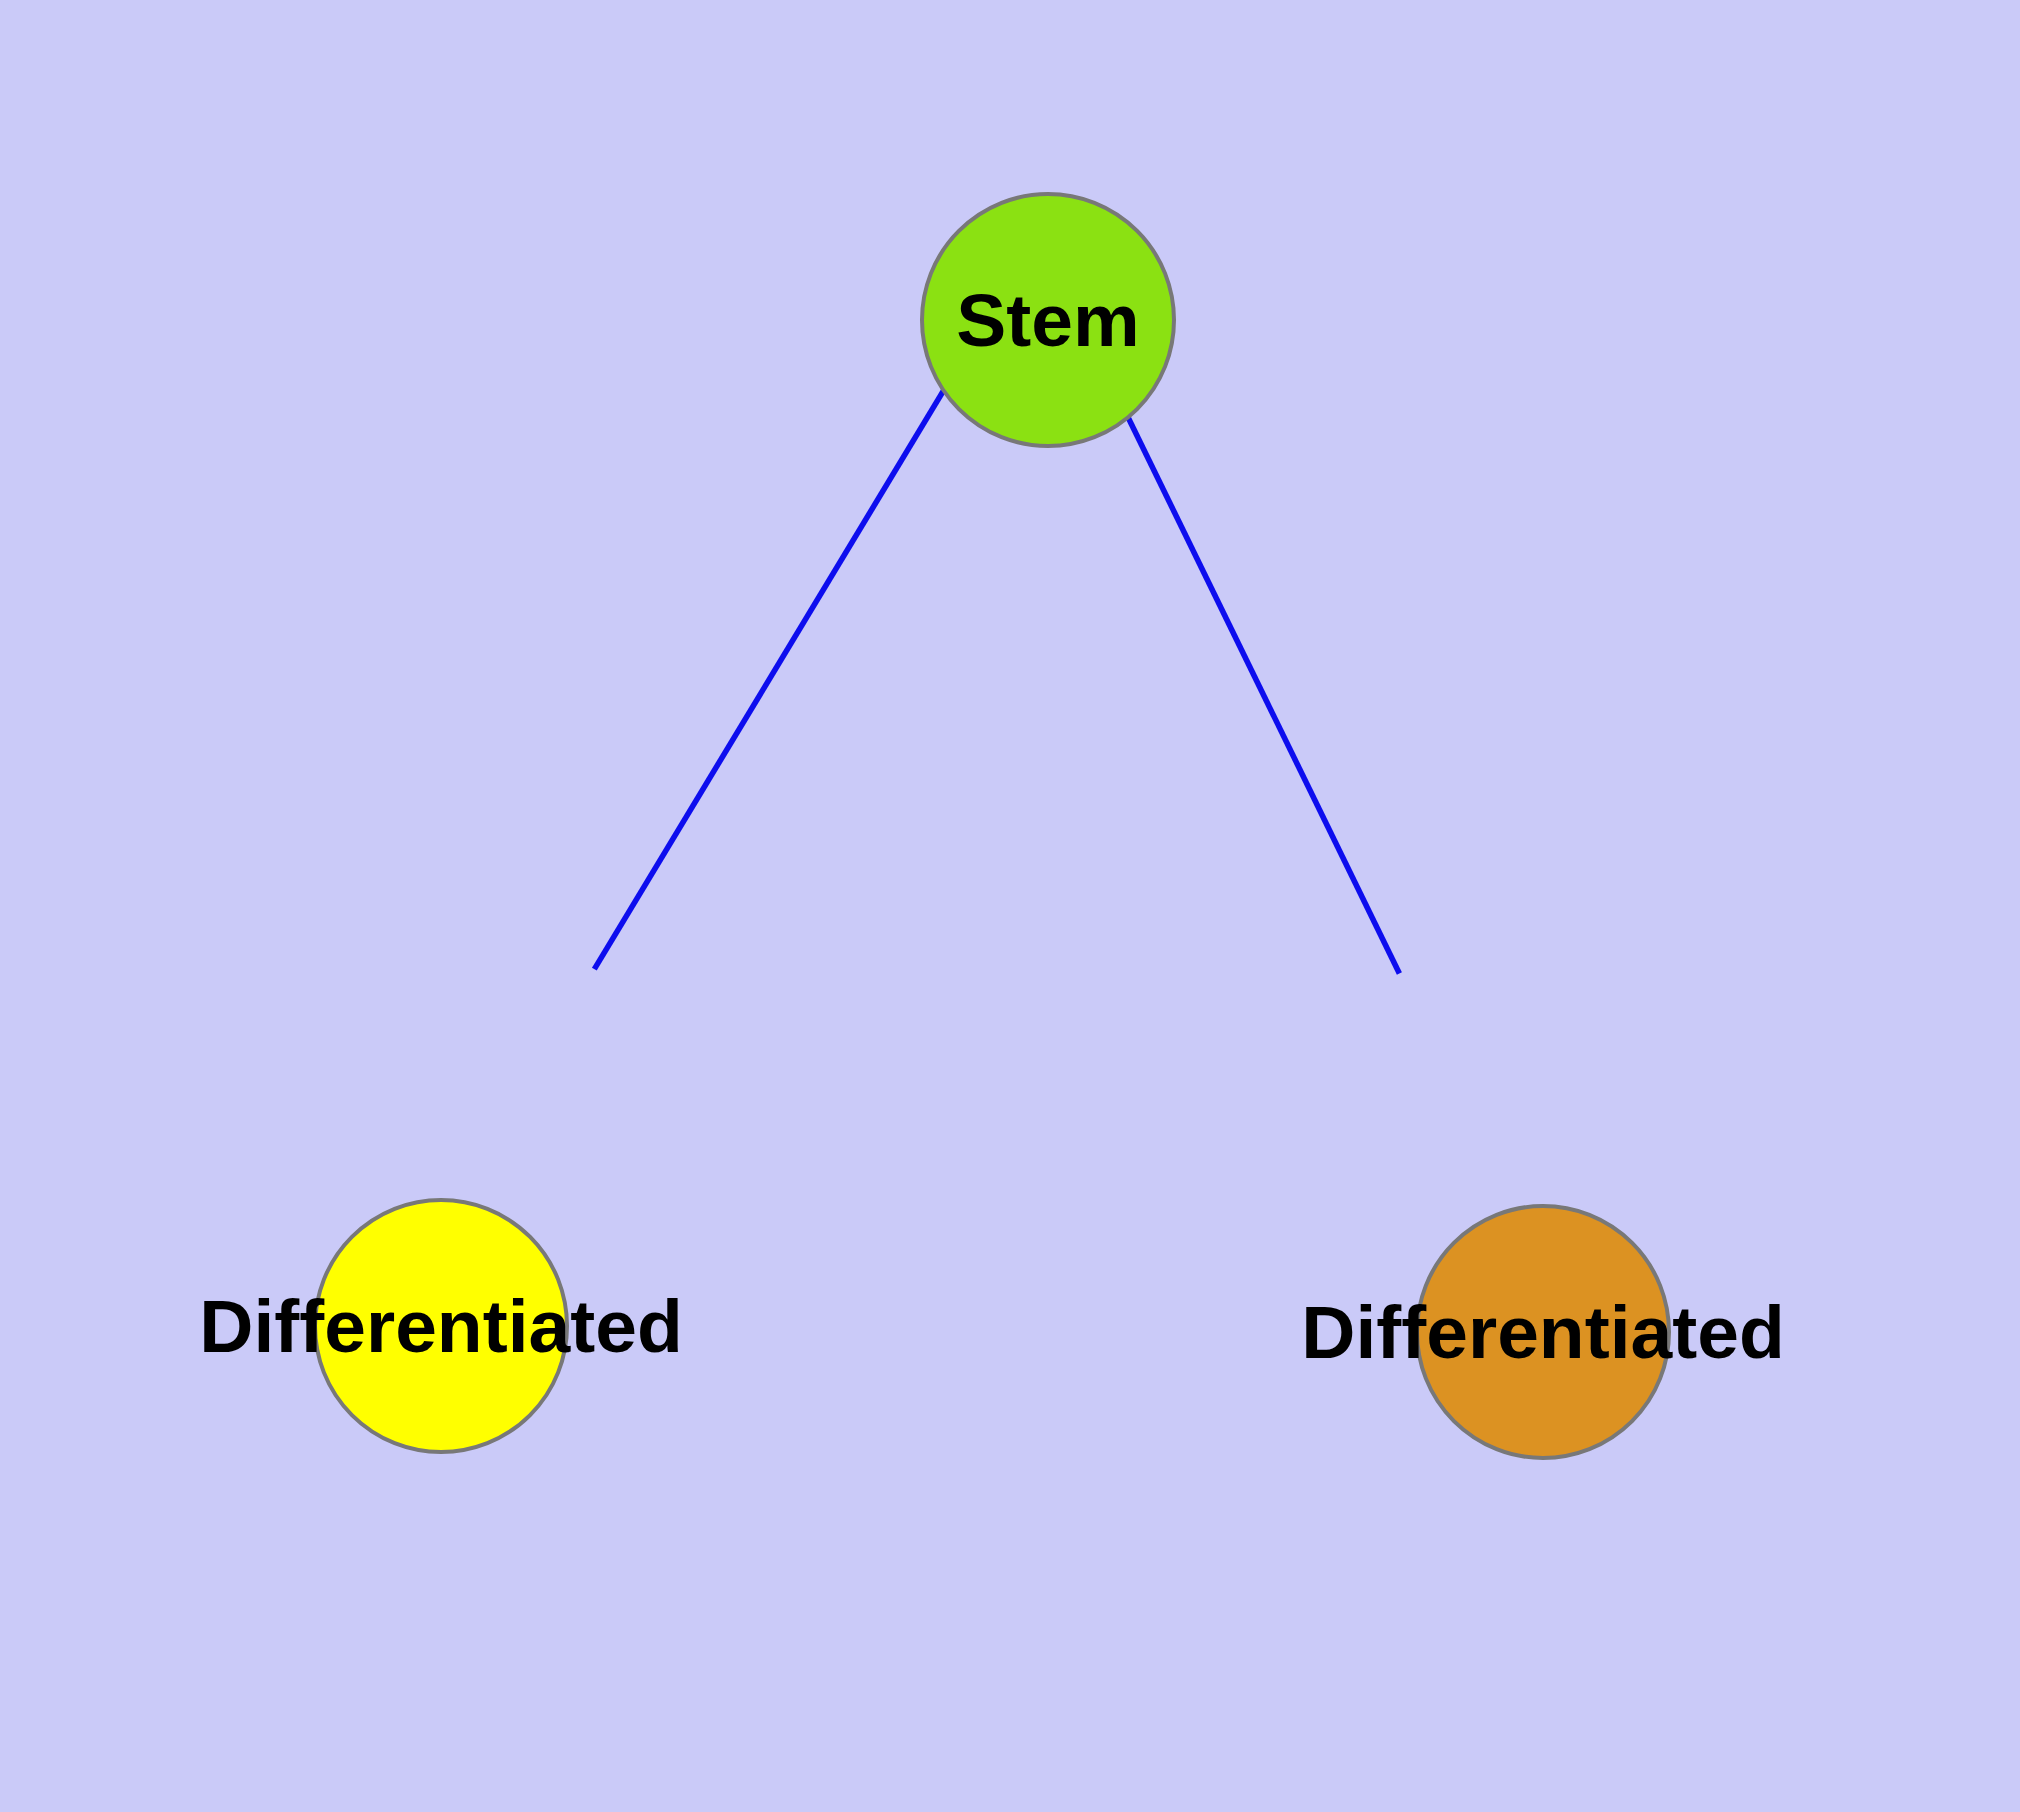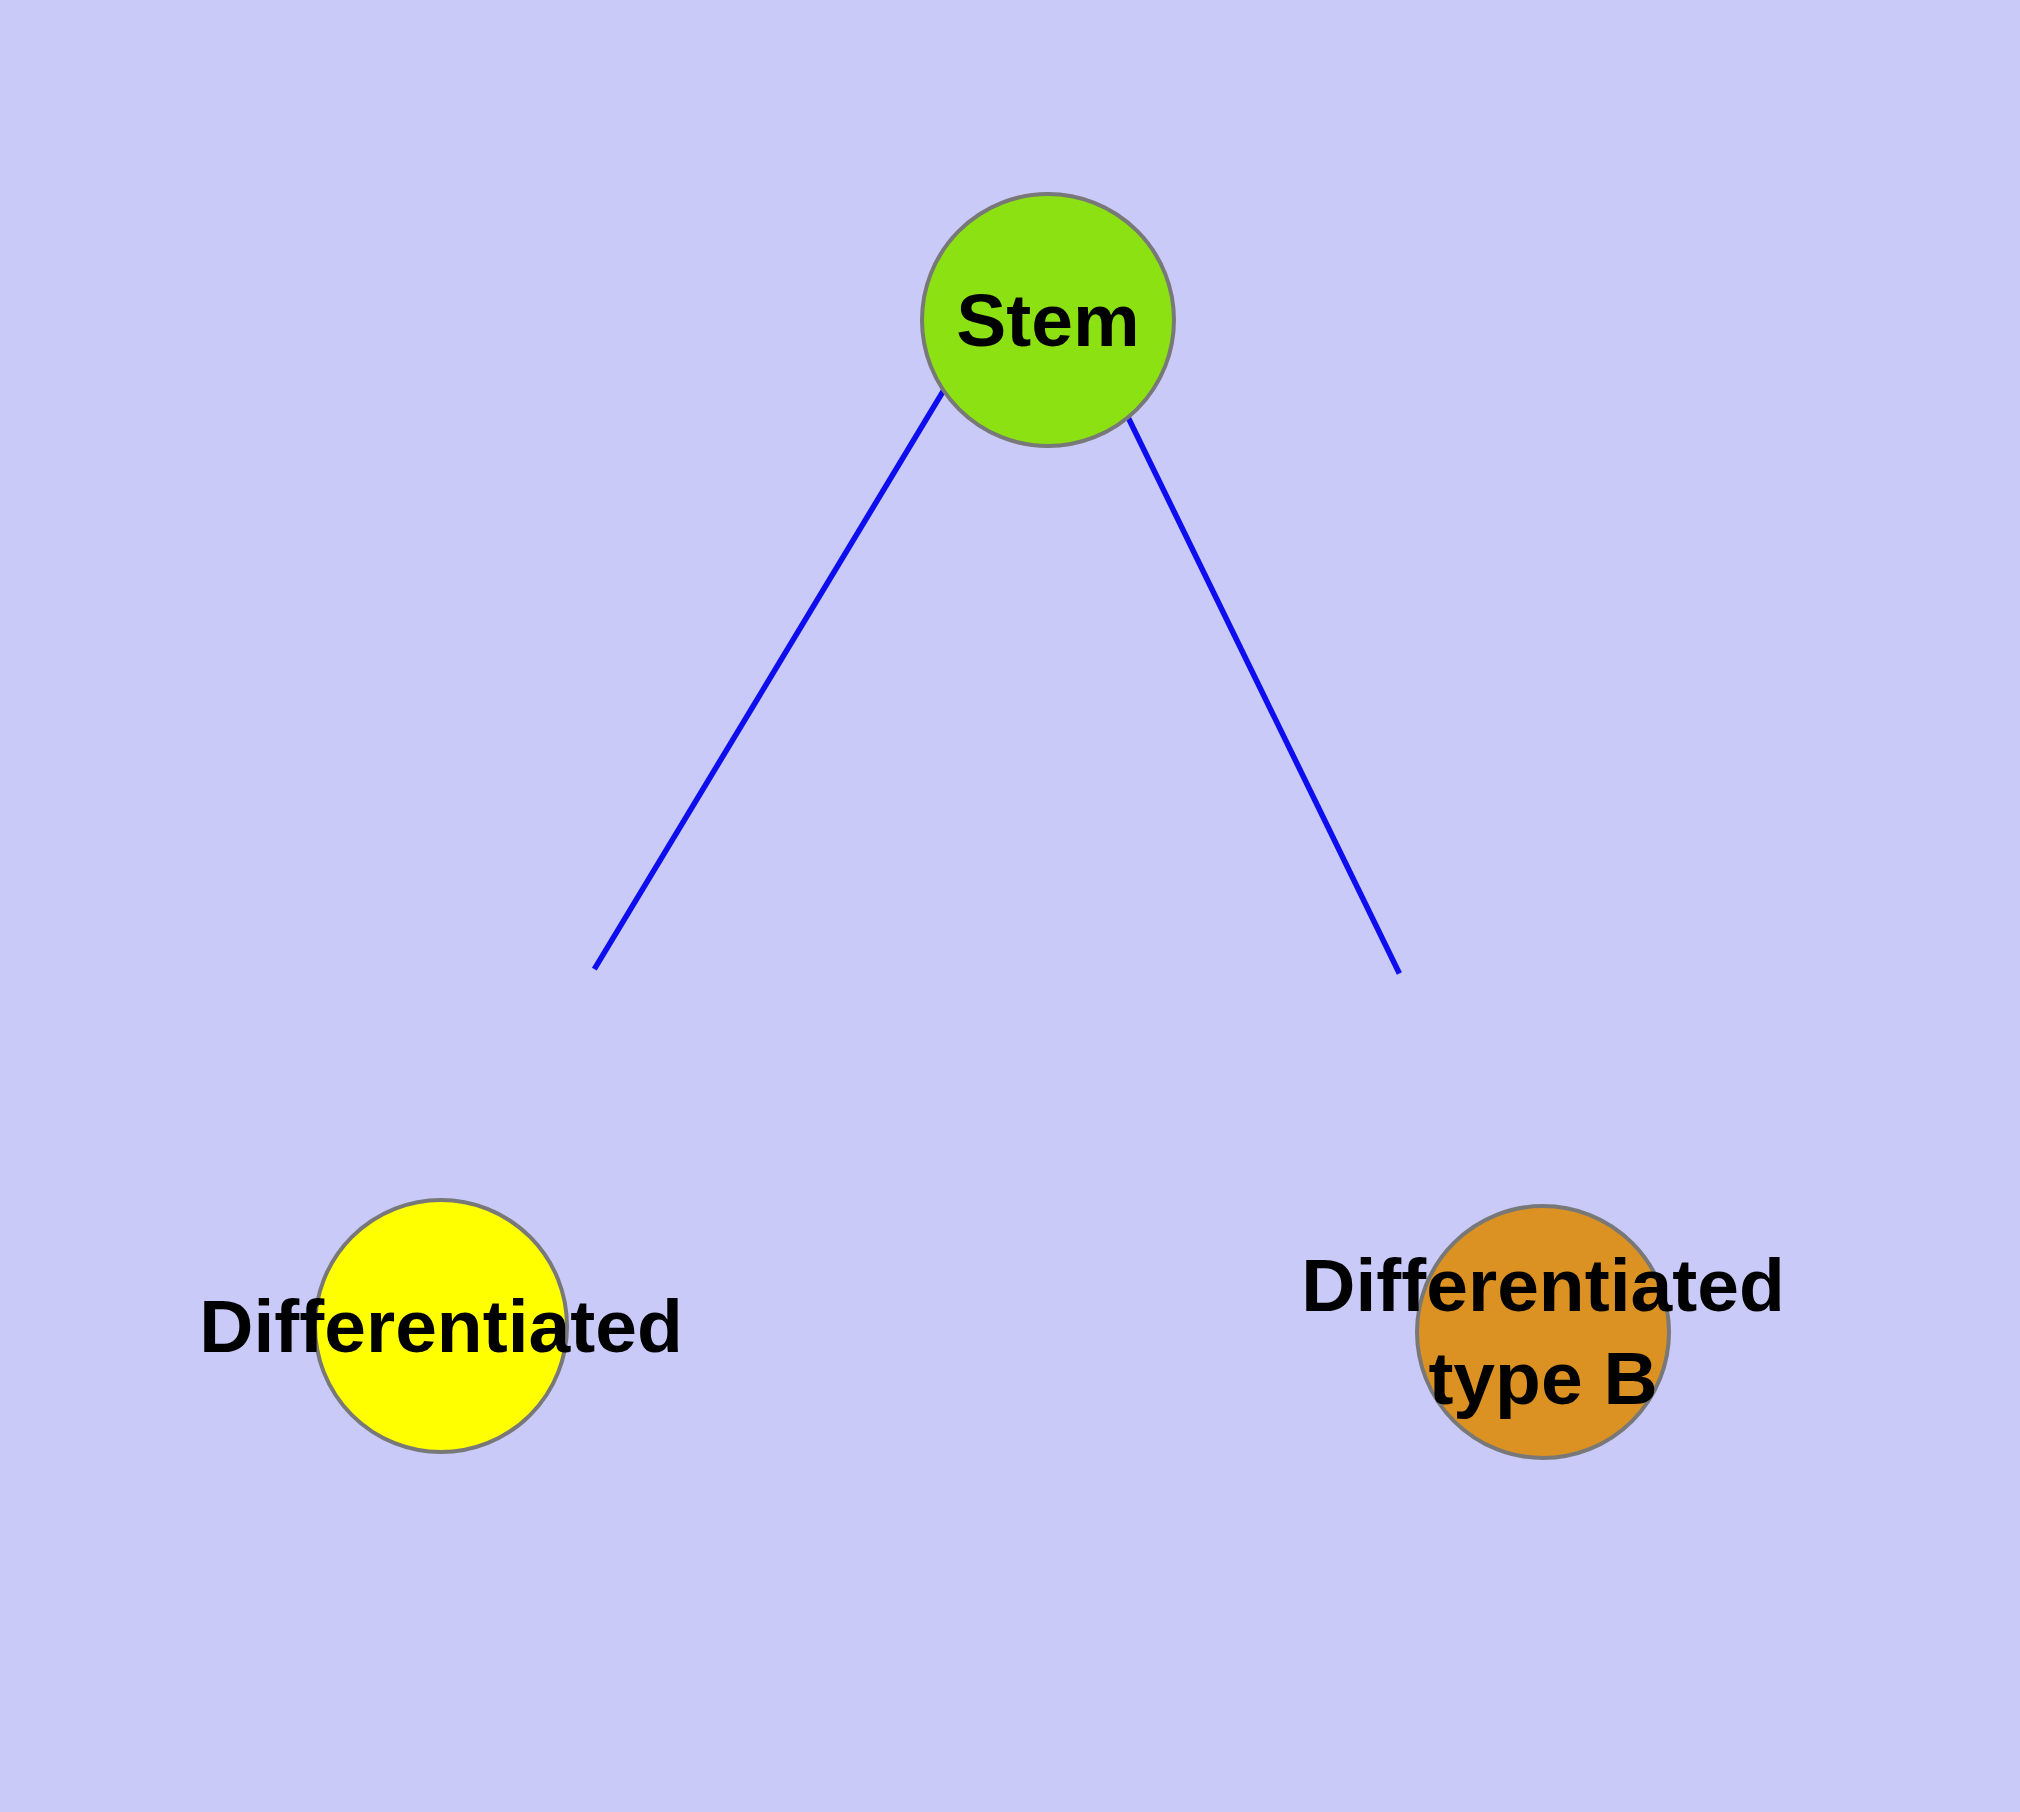--- a/index.html
+++ b/index.html
@@ -62,17 +62,16 @@
   <div class="node-label" style="left: 1048px; top: 320px; color: rgb(0, 0, 0);">
     <span>Stem</span>
   </div>
 
   <div class="node-label" style="left: 441px; top: 1326px; color: rgb(0, 0, 0);">
     <span>Differentiated</span>
   </div>
 
   <div class="node-label" style="left: 1543px; top: 1332px; color: rgb(0, 0, 0);">
     <span>Differentiated</span>
-    <span>type B</span>
   </div>
 
 </div>
 
 
 </body></html>

